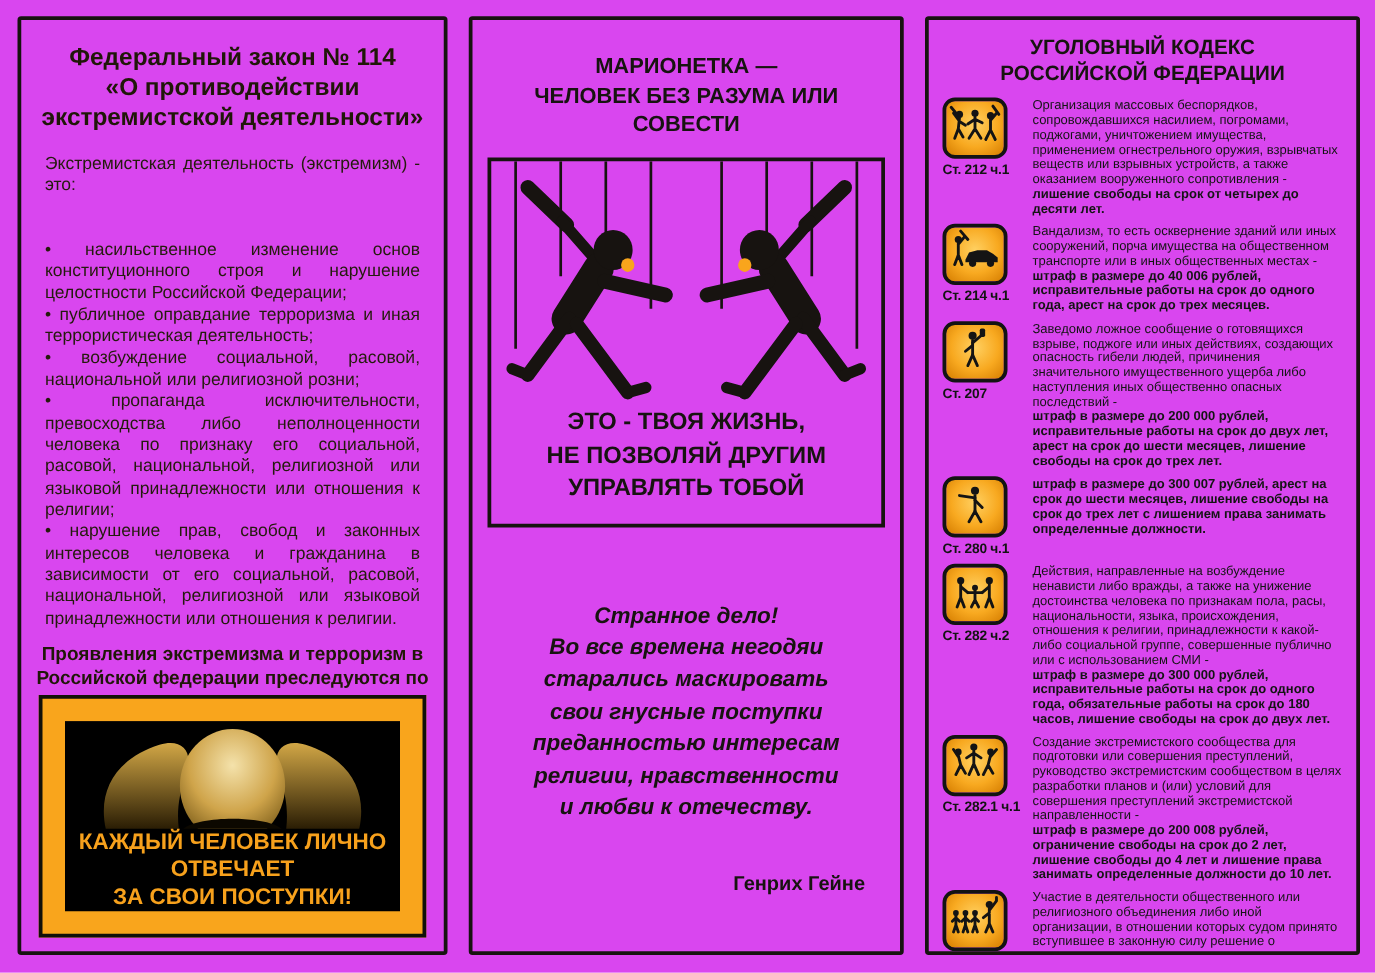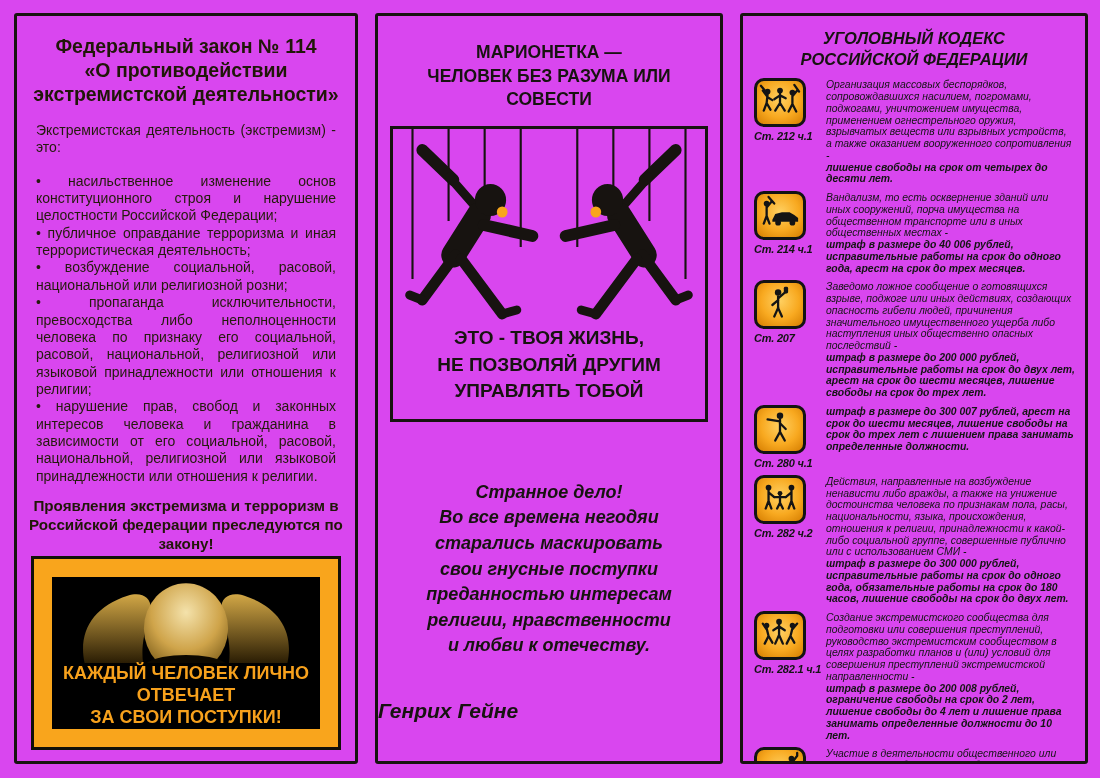--- a/index.html
+++ b/index.html
@@ -2,44 +2,44 @@
 <html lang="ru"><head>
 <meta charset="utf-8">
 <style>
   * { margin:0; padding:0; box-sizing:border-box; }
   html,body { width:1100px; height:778px; }
   body { font-family:"Liberation Sans", sans-serif; }
   .page { position:relative; width:1100px; height:778px; background:#d946ef; overflow:hidden; }
   .panel { position:absolute; top:13px; height:751px; border:3px solid #171310; border-radius:3px; overflow:hidden; }
   .panel-left   { left:14px;  width:344px; }
   .panel-middle { left:375px; width:348px; }
-  .panel-right  { left:740px; width:348px;font-style:italic; }
+  .panel-right  { left:740px; width:348px; }
   .prelines { white-space:pre-line; }
 
   
   .lp-title { margin:19px 12px 0; text-align:center; font-weight:bold; font-size:19.5px; line-height:1.23; color:#201708; }
   .lp-body  { margin:15px 19px 0; font-size:14px; line-height:1.24; text-align:justify; color:#241b0c; }
-  .lp-intro { margin-bottom:16px; }
+  .lp-intro { margin-bottom:34px; }
   .lp-body p.bullet { margin:0; }
   .lp-statement { margin:12px 12px 0; text-align:center; font-weight:bold; font-size:15.2px; line-height:1.24; color:#201708; }
   .photo-frame { position:absolute; left:14px; right:14px; bottom:11px; border:3px solid #121009; background:#f9a51c; padding:18px; }
   .photo-black { background:#000; height:152px; position:relative; display:flex; flex-direction:column; }
   .photo-black svg { display:block; width:100%; height:92px; }
   .photo-caption { flex:1; display:flex; align-items:center; justify-content:center; text-align:center;
                    font-weight:bold; font-size:18px; line-height:1.22; color:#f7a11c; white-space:pre-line; }
 
   
   .mp-title { margin:25px 8px 0; text-align:center; font-weight:bold; font-size:17.5px; line-height:1.35; color:#171310; }
   .stage-box { position:relative; margin:14px 12px 0; height:296px; border:3px solid #171310; }
   .stage-box svg { display:block; width:100%; height:200px; }
   .stage-text { position:absolute; left:0; right:0; bottom:14px; text-align:center; font-weight:bold;
                 font-size:19px; line-height:1.4; color:#171310; white-space:pre-line; }
   .mp-quote { margin:58px 6px 4px; text-align:center; font-weight:bold; font-style:italic;
               font-size:18px; line-height:1.42; color:#171310; white-space:pre-line; }
-  .mp-author { margin:40px 28px 0 0; font-weight:bold; font-style:italic; font-size:21px; color:#171310; }
+  .mp-author { margin:40px 28px 0 0; text-align:right; font-weight:bold; font-size:16px; color:#171310; }
 
   
   .rp-title { margin:12px 6px 0; text-align:center; font-weight:bold; font-size:16.5px; line-height:1.25; color:#171310; }
   .articles { display:flex; flex-direction:column; gap:6px; margin:9px 10px 0 11px; }
   .article { display:flex; gap:8px; }
   .art-left { width:64px; flex:none; }
   .icon-box { width:52px; height:49px; border:3px solid #131313; border-radius:10px;
               background:radial-gradient(circle at 50% 42%, #ffd061 0%, #f8a920 55%, #d57d00 100%);
               display:flex; align-items:center; justify-content:center; }
   .icon-box svg { width:44px; height:42px; display:block; }

